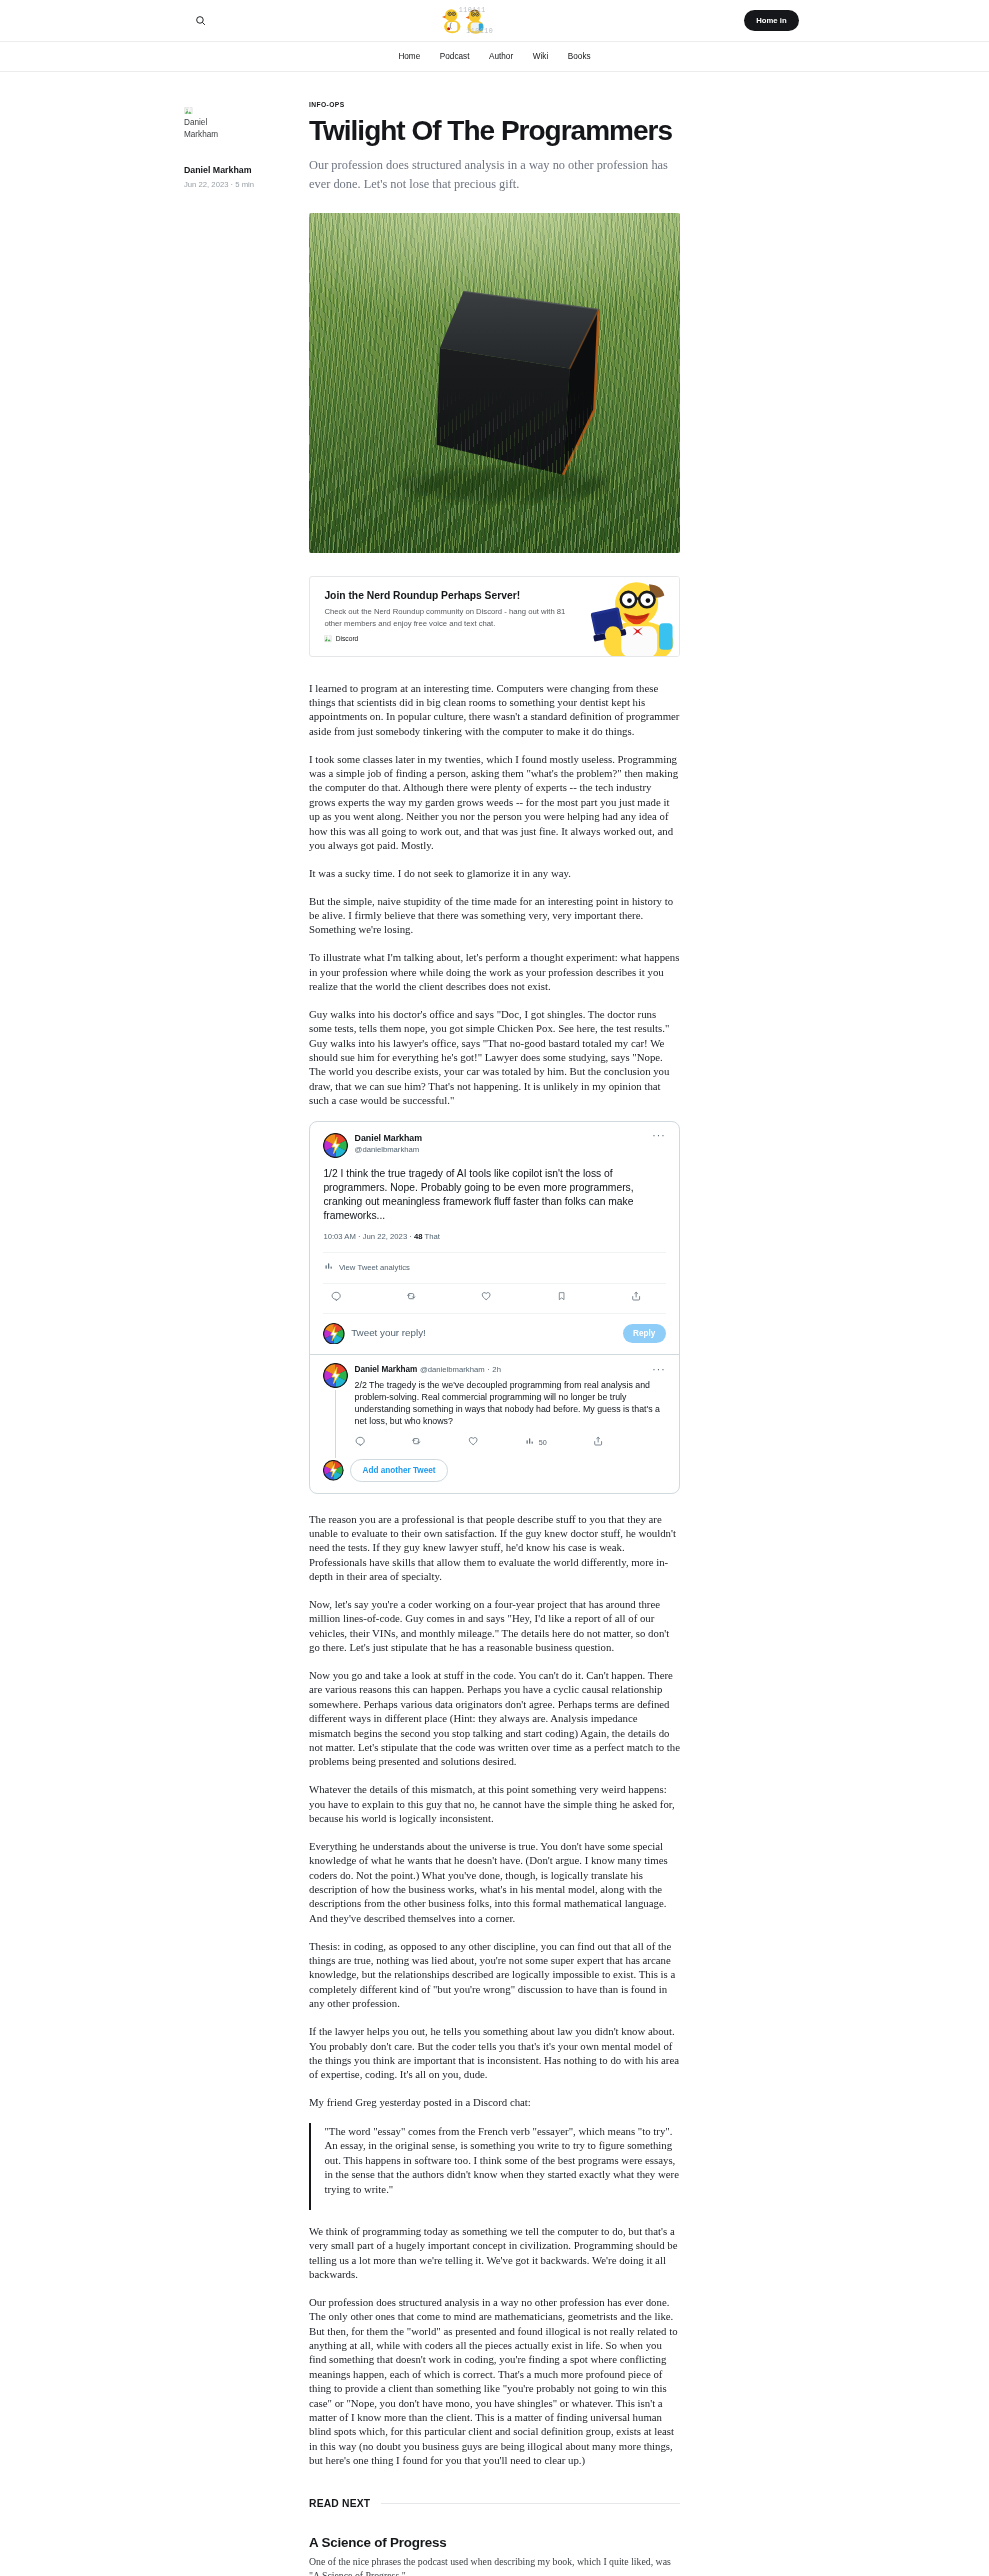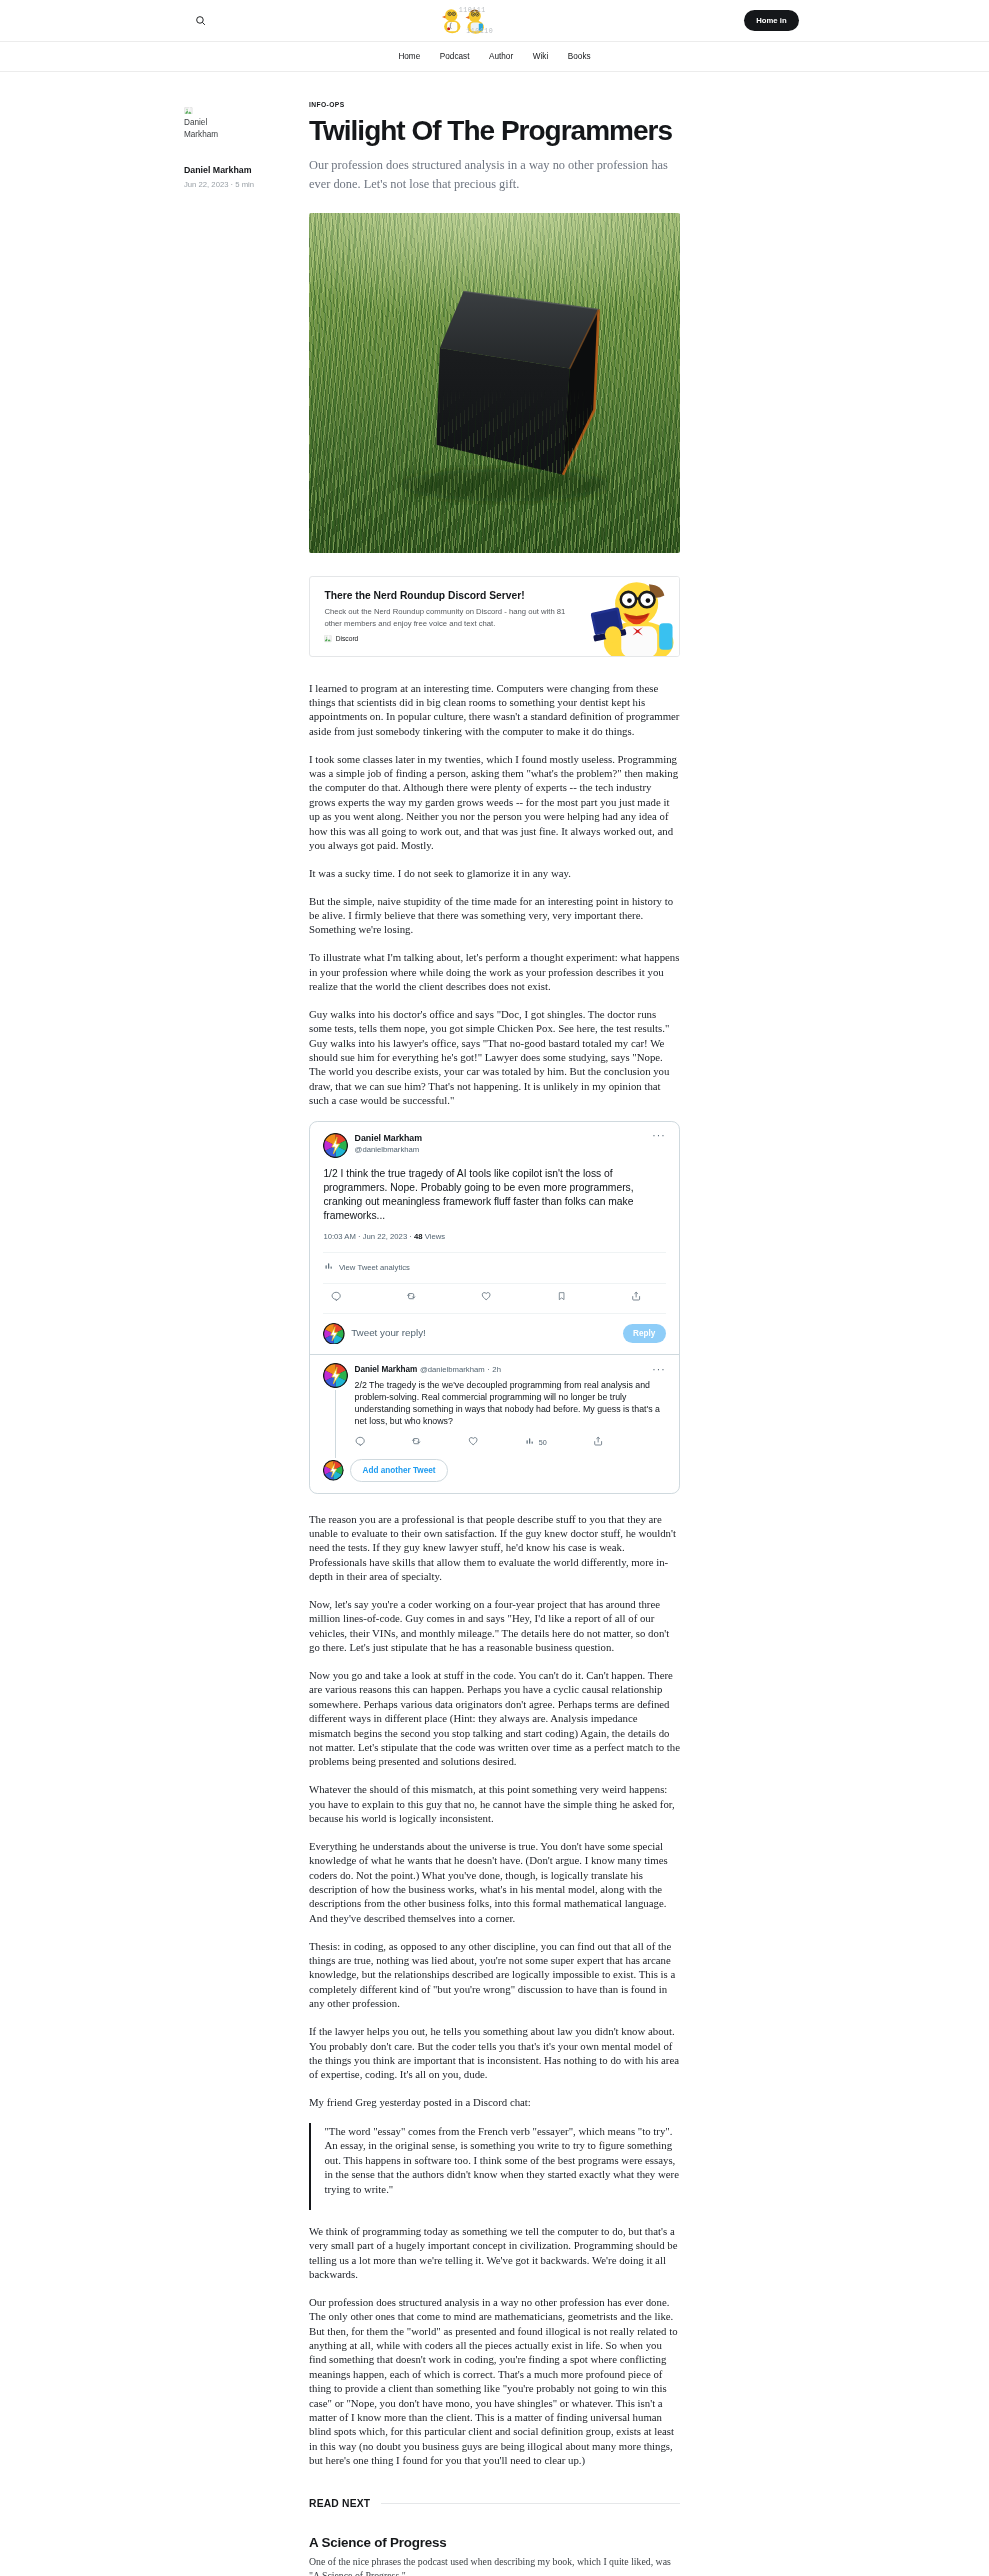--- a/index.html
+++ b/index.html
@@ -203,21 +203,21 @@
       <polygon points="254,262 506,302 493,508 247,450" fill="url(#frontf)"></polygon>
       <polygon points="506,302 562,187 554,382 493,508" fill="#0c0d0e"></polygon>
       <polyline points="562,187 554,382 493,508" fill="none" stroke="#b85c17" stroke-width="5" opacity="0.9"></polyline>
       <polyline points="506,302 562,187" fill="none" stroke="#7a4a20" stroke-width="3" opacity="0.8"></polyline>
       <polyline points="300,152 562,187" fill="none" stroke="#53565a" stroke-width="2.5" opacity="0.8"></polyline>
     </svg>
   </div>
 
   <div class="discord-card">
     <div class="dc-left">
-      <h3 class="dc-title">There the Nerd Roundup Discord Server!</h3>
+      <h3 class="dc-title">Join the Nerd Roundup Perhaps Server!</h3>
       <p class="dc-desc">Check out the Nerd Roundup community on Discord - hang out with 81 other members and enjoy free voice and text chat.</p>
       <div class="dc-meta">
         <svg width="7.7" height="7.2" viewBox="0 0 24 22">
           <rect x="1" y="1" width="22" height="20" rx="2" fill="#f2f2f2" stroke="#c9c9c9"></rect>
           <path fill="#57ab5a" d="M3 17 l6-7 4.5 5.5 2.5-2.5 4 4 v2 H3 z"></path>
           <circle cx="8" cy="7.5" r="2.2" fill="#a9cfa9"></circle>
           <path d="M15 1 l-5 20" stroke="#fff" stroke-width="2.4"></path>
         </svg>
         <span>Discord</span>
       </div>
@@ -285,21 +285,21 @@
         </div>
         <span class="tw-dots">···</span>
       </div>
       <div class="tw-text">1/2 I think the true tragedy of AI tools like copilot isn't the loss of programmers. Nope. Probably going to be even more programmers, cranking out meaningless framework fluff faster than folks can make frameworks...</div>
       <div class="tw-meta">
         <span>10:03 AM</span>
         <span>·</span>
         <span>Jun 22, 2023</span>
         <span>·</span>
         <b>48</b>
-        <span>Views</span>
+        <span>That</span>
       </div>
       <hr class="tw-hr">
       <div class="tw-analytics">
         <span><svg width="9.3" height="9.3" viewBox="0 0 24 24" fill="#536471">
               <rect x="4" y="11" width="3" height="9" rx="1"></rect>
               <rect x="10.5" y="6" width="3" height="14" rx="1"></rect>
               <rect x="17" y="14" width="3" height="6" rx="1"></rect>
             </svg></span>
         <span>View Tweet analytics</span>
       </div>
@@ -448,21 +448,21 @@
  <circle cx="24" cy="24" r="22.8" fill="none" stroke="#1a1a1a" stroke-width="2.5"></circle>
 </svg></span>
         <button class="btn-add">Add another Tweet</button>
       </div>
     </div>
 
     <div id="paras-2">
         <p>The reason you are a professional is that people describe stuff to you that they are unable to evaluate to their own satisfaction. If the guy knew doctor stuff, he wouldn't need the tests. If they guy knew lawyer stuff, he'd know his case is weak. Professionals have skills that allow them to evaluate the world differently, more in-depth in their area of specialty.</p>
         <p>Now, let's say you're a coder working on a four-year project that has around three million lines-of-code. Guy comes in and says "Hey, I'd like a report of all of our vehicles, their VINs, and monthly mileage." The details here do not matter, so don't go there. Let's just stipulate that he has a reasonable business question.</p>
         <p>Now you go and take a look at stuff in the code. You can't do it. Can't happen. There are various reasons this can happen. Perhaps you have a cyclic causal relationship somewhere. Perhaps various data originators don't agree. Perhaps terms are defined different ways in different place (Hint: they always are. Analysis impedance mismatch begins the second you stop talking and start coding) Again, the details do not matter. Let's stipulate that the code was written over time as a perfect match to the problems being presented and solutions desired.</p>
-        <p>Whatever the should of this mismatch, at this point something very weird happens: you have to explain to this guy that no, he cannot have the simple thing he asked for, because his world is logically inconsistent.</p>
+        <p>Whatever the details of this mismatch, at this point something very weird happens: you have to explain to this guy that no, he cannot have the simple thing he asked for, because his world is logically inconsistent.</p>
         <p>Everything he understands about the universe is true. You don't have some special knowledge of what he wants that he doesn't have. (Don't argue. I know many times coders do. Not the point.) What you've done, though, is logically translate his description of how the business works, what's in his mental model, along with the descriptions from the other business folks, into this formal mathematical language. And they've described themselves into a corner.</p>
         <p>Thesis: in coding, as opposed to any other discipline, you can find out that all of the things are true, nothing was lied about, you're not some super expert that has arcane knowledge, but the relationships described are logically impossible to exist. This is a completely different kind of "but you're wrong" discussion to have than is found in any other profession.</p>
         <p>If the lawyer helps you out, he tells you something about law you didn't know about. You probably don't care. But the coder tells you that's it's your own mental model of the things you think are important that is inconsistent. Has nothing to do with his area of expertise, coding. It's all on you, dude.</p>
         <p>My friend Greg yesterday posted in a Discord chat:</p>
       </div>
     <blockquote>
       <p>"The word "essay" comes from the French verb "essayer", which means "to try". An essay, in the original sense, is something you write to try to figure something out. This happens in software too. I think some of the best programs were essays, in the sense that the authors didn't know when they started exactly what they were trying to write."</p>
     </blockquote>
     <div id="paras-3">
         <p>We think of programming today as something we tell the computer to do, but that's a very small part of a hugely important concept in civilization. Programming should be telling us a lot more than we're telling it. We've got it backwards. We're doing it all backwards.</p>

